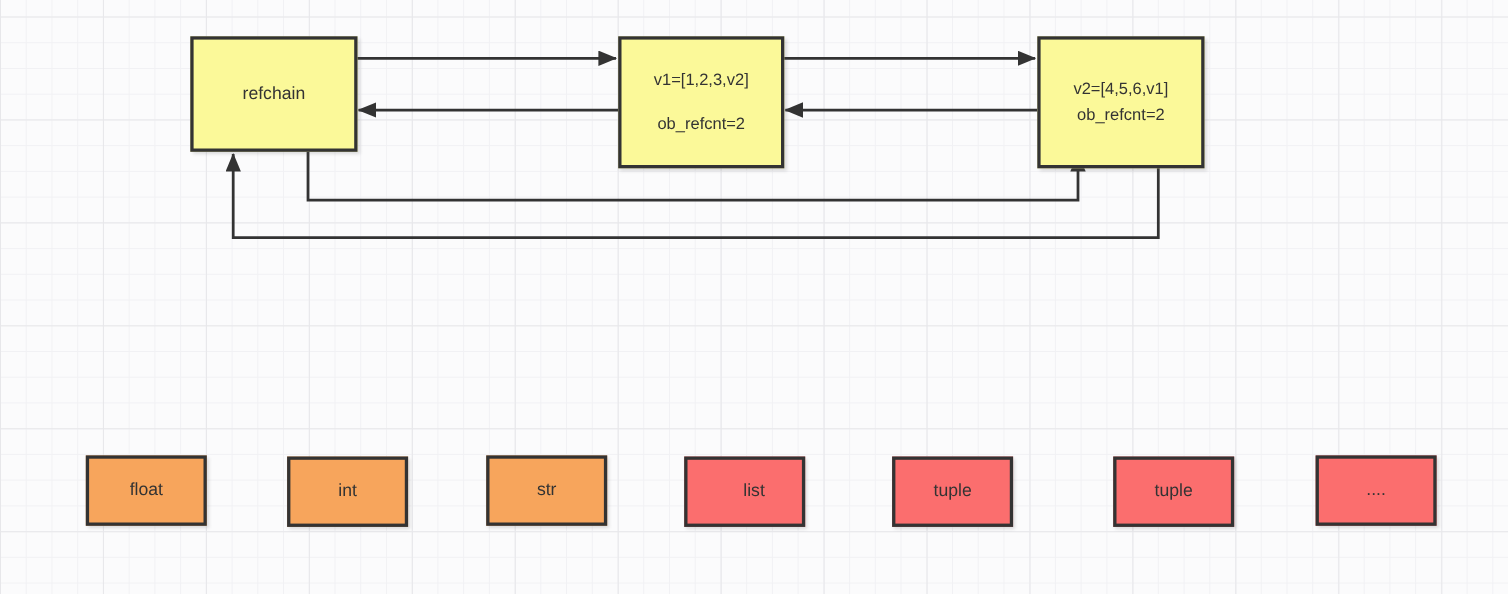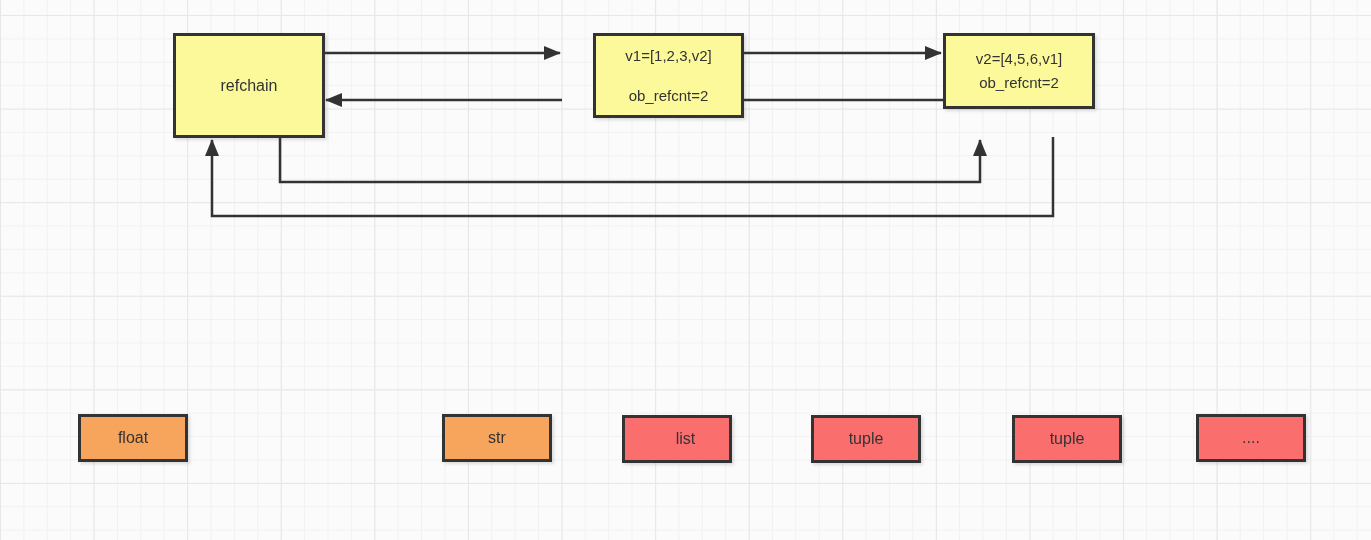--- a/index.html
+++ b/index.html
@@ -48,29 +48,29 @@
     color: #333333;
     text-align: center;
     box-shadow: 2px 2px 3px rgba(80,80,80,0.18);
   }
   .node.yellow { background-color: #fbf999; }
   .node-refchain {
     left: 173px; top: 33px; width: 152px; height: 105px;
     font-size: 16px;
   }
   .node-v1 {
-    left: 593px; top: 33px; width: 151px; height: 85px;
+    left: 562px; top: 33px; width: 151px; height: 120px;
     font-size: 15px; line-height: 24px; gap: 16px;
   }
   .node-v2 {
-    left: 943px; top: 33px; width: 152px; height: 76px;
+    left: 943px; top: 33px; width: 152px; height: 120px;
     font-size: 15px; line-height: 24px;
   }
   .type-box {
-    width: 110px; height: 48px;
+    width: 110px; height: 64px;
     font-size: 16px;
   }
 </style>
 </head>
 <body>
 
 <div class="canvas">
 
   <svg class="connectors" width="1371" height="540" viewBox="0 0 1371 540">
     <defs>
@@ -97,20 +97,23 @@
 
   <div class="node yellow node-v2">
     <div>v2=[4,5,6,v1]</div>
     <div>ob_refcnt=2</div>
   </div>
 
   <div class="node type-box" style="left: 78px; top: 414px; background-color: rgb(247, 165, 92);">
     <span>float</span>
   </div>
 
+  <div class="node type-box" style="left: 261px; top: 415px; background-color: rgb(247, 165, 92);">
+    <span>int</span>
+  </div>
 
   <div class="node type-box" style="left: 442px; top: 414px; background-color: rgb(247, 165, 92); text-align: center;">
     <span>str</span>
   </div>
 
   <div class="node type-box" style="left: 622px; top: 415px; background-color: rgb(251, 110, 110); padding-left: 17px;">
     <span>list</span>
   </div>
 
   <div class="node type-box" style="left: 811px; top: 415px; background-color: rgb(251, 110, 110);">

